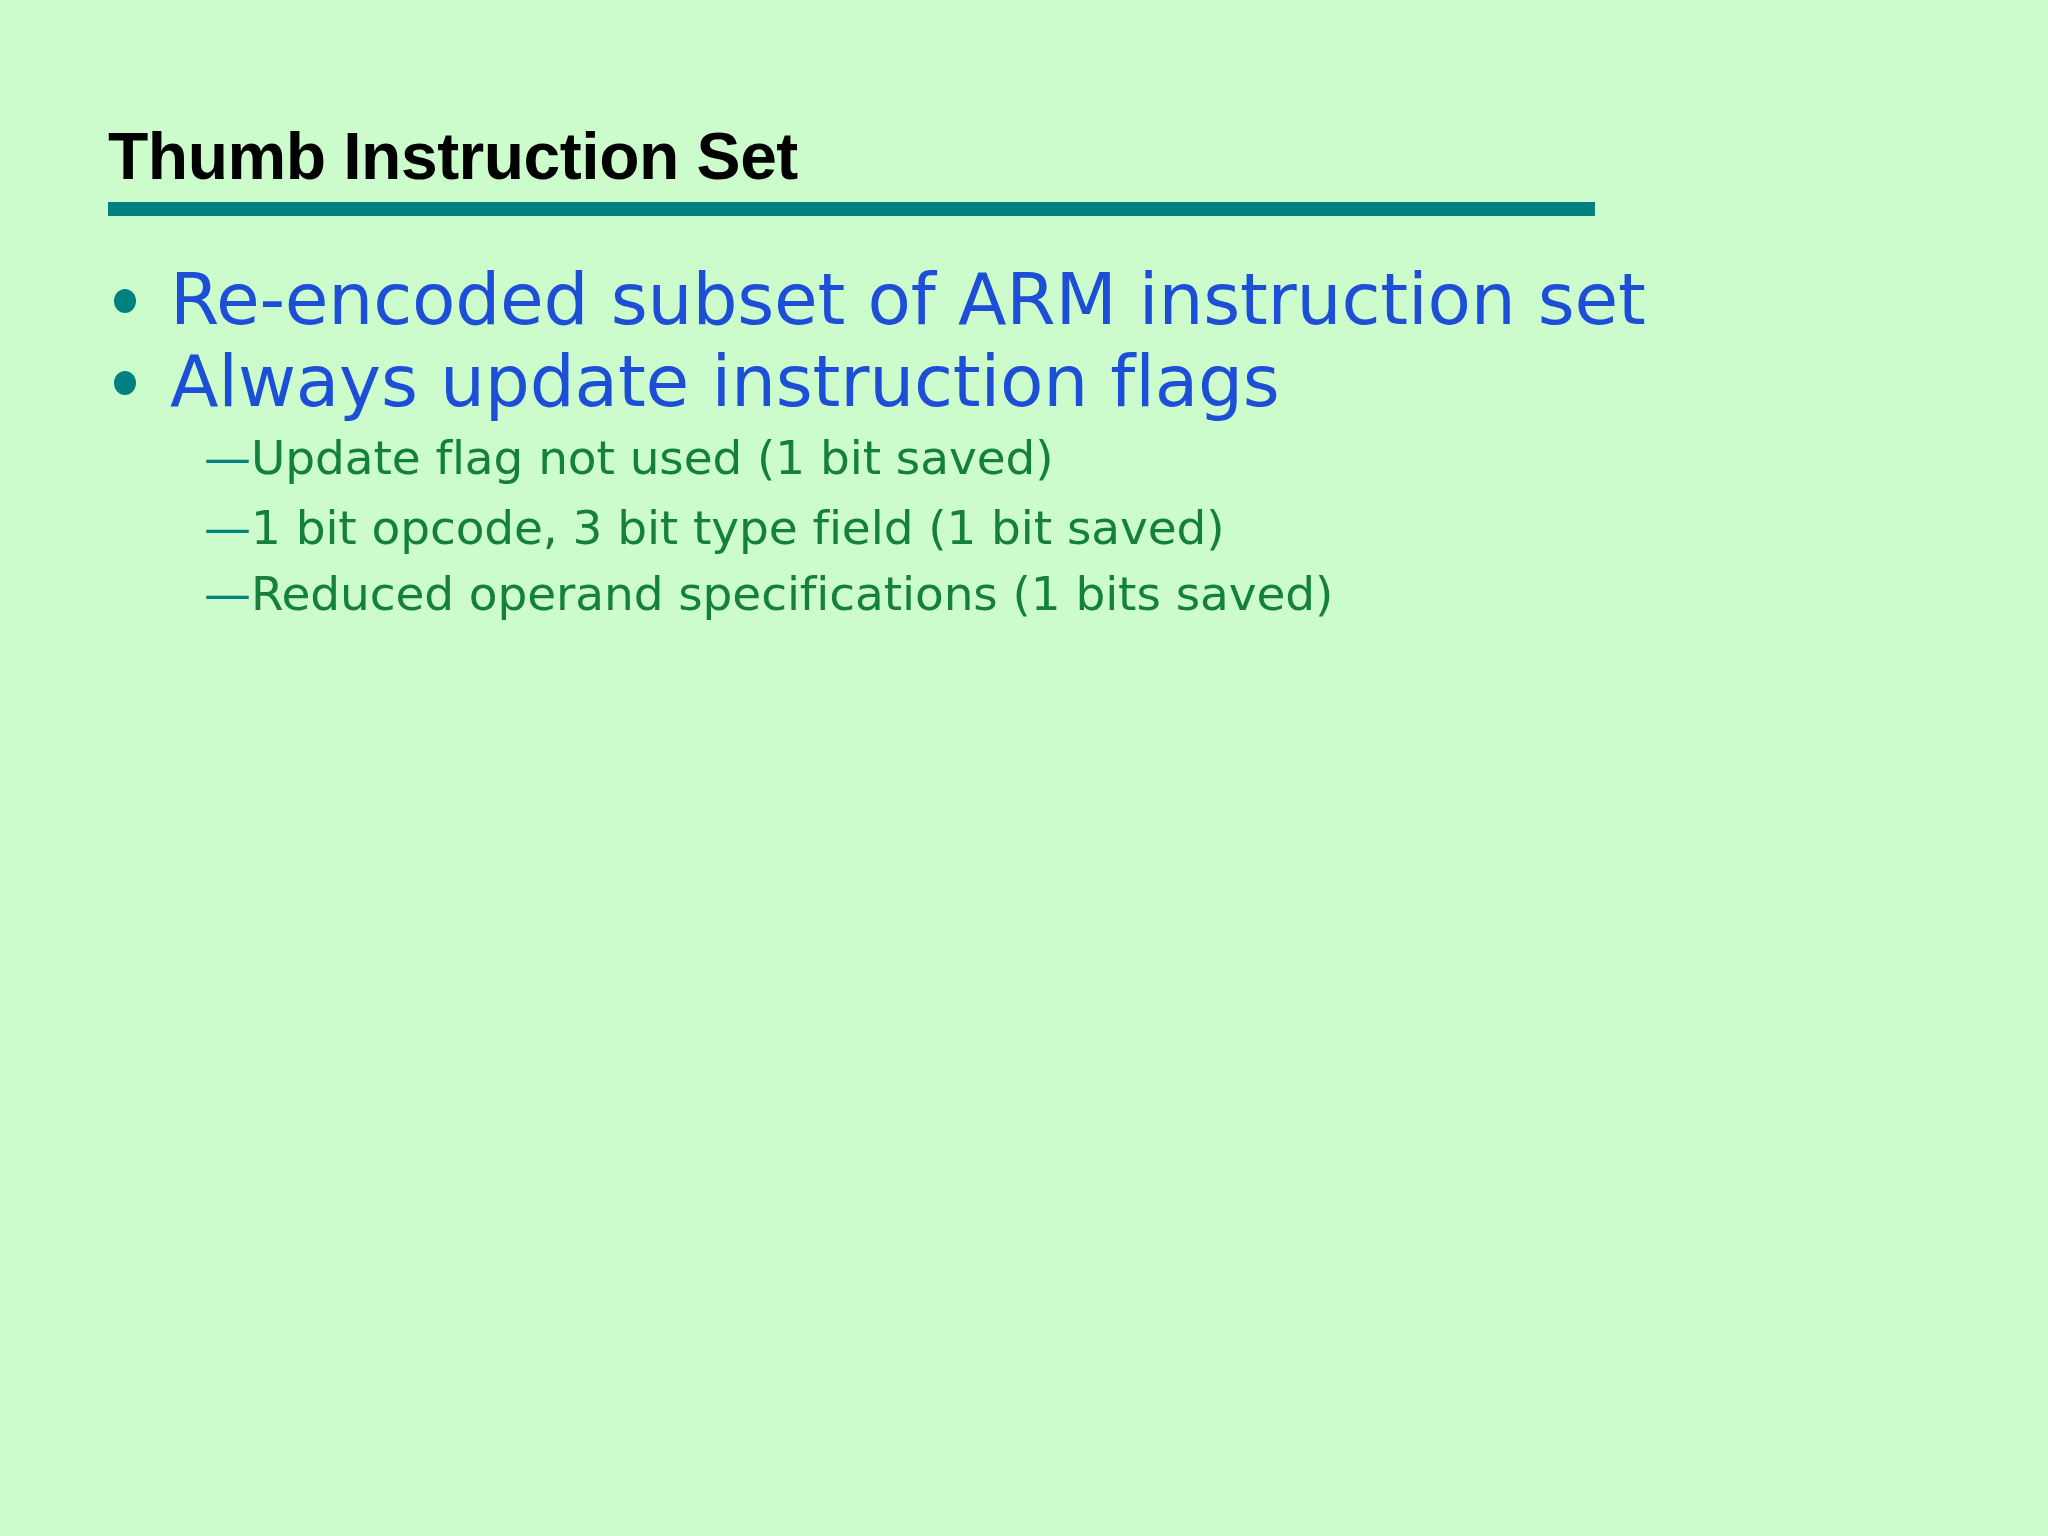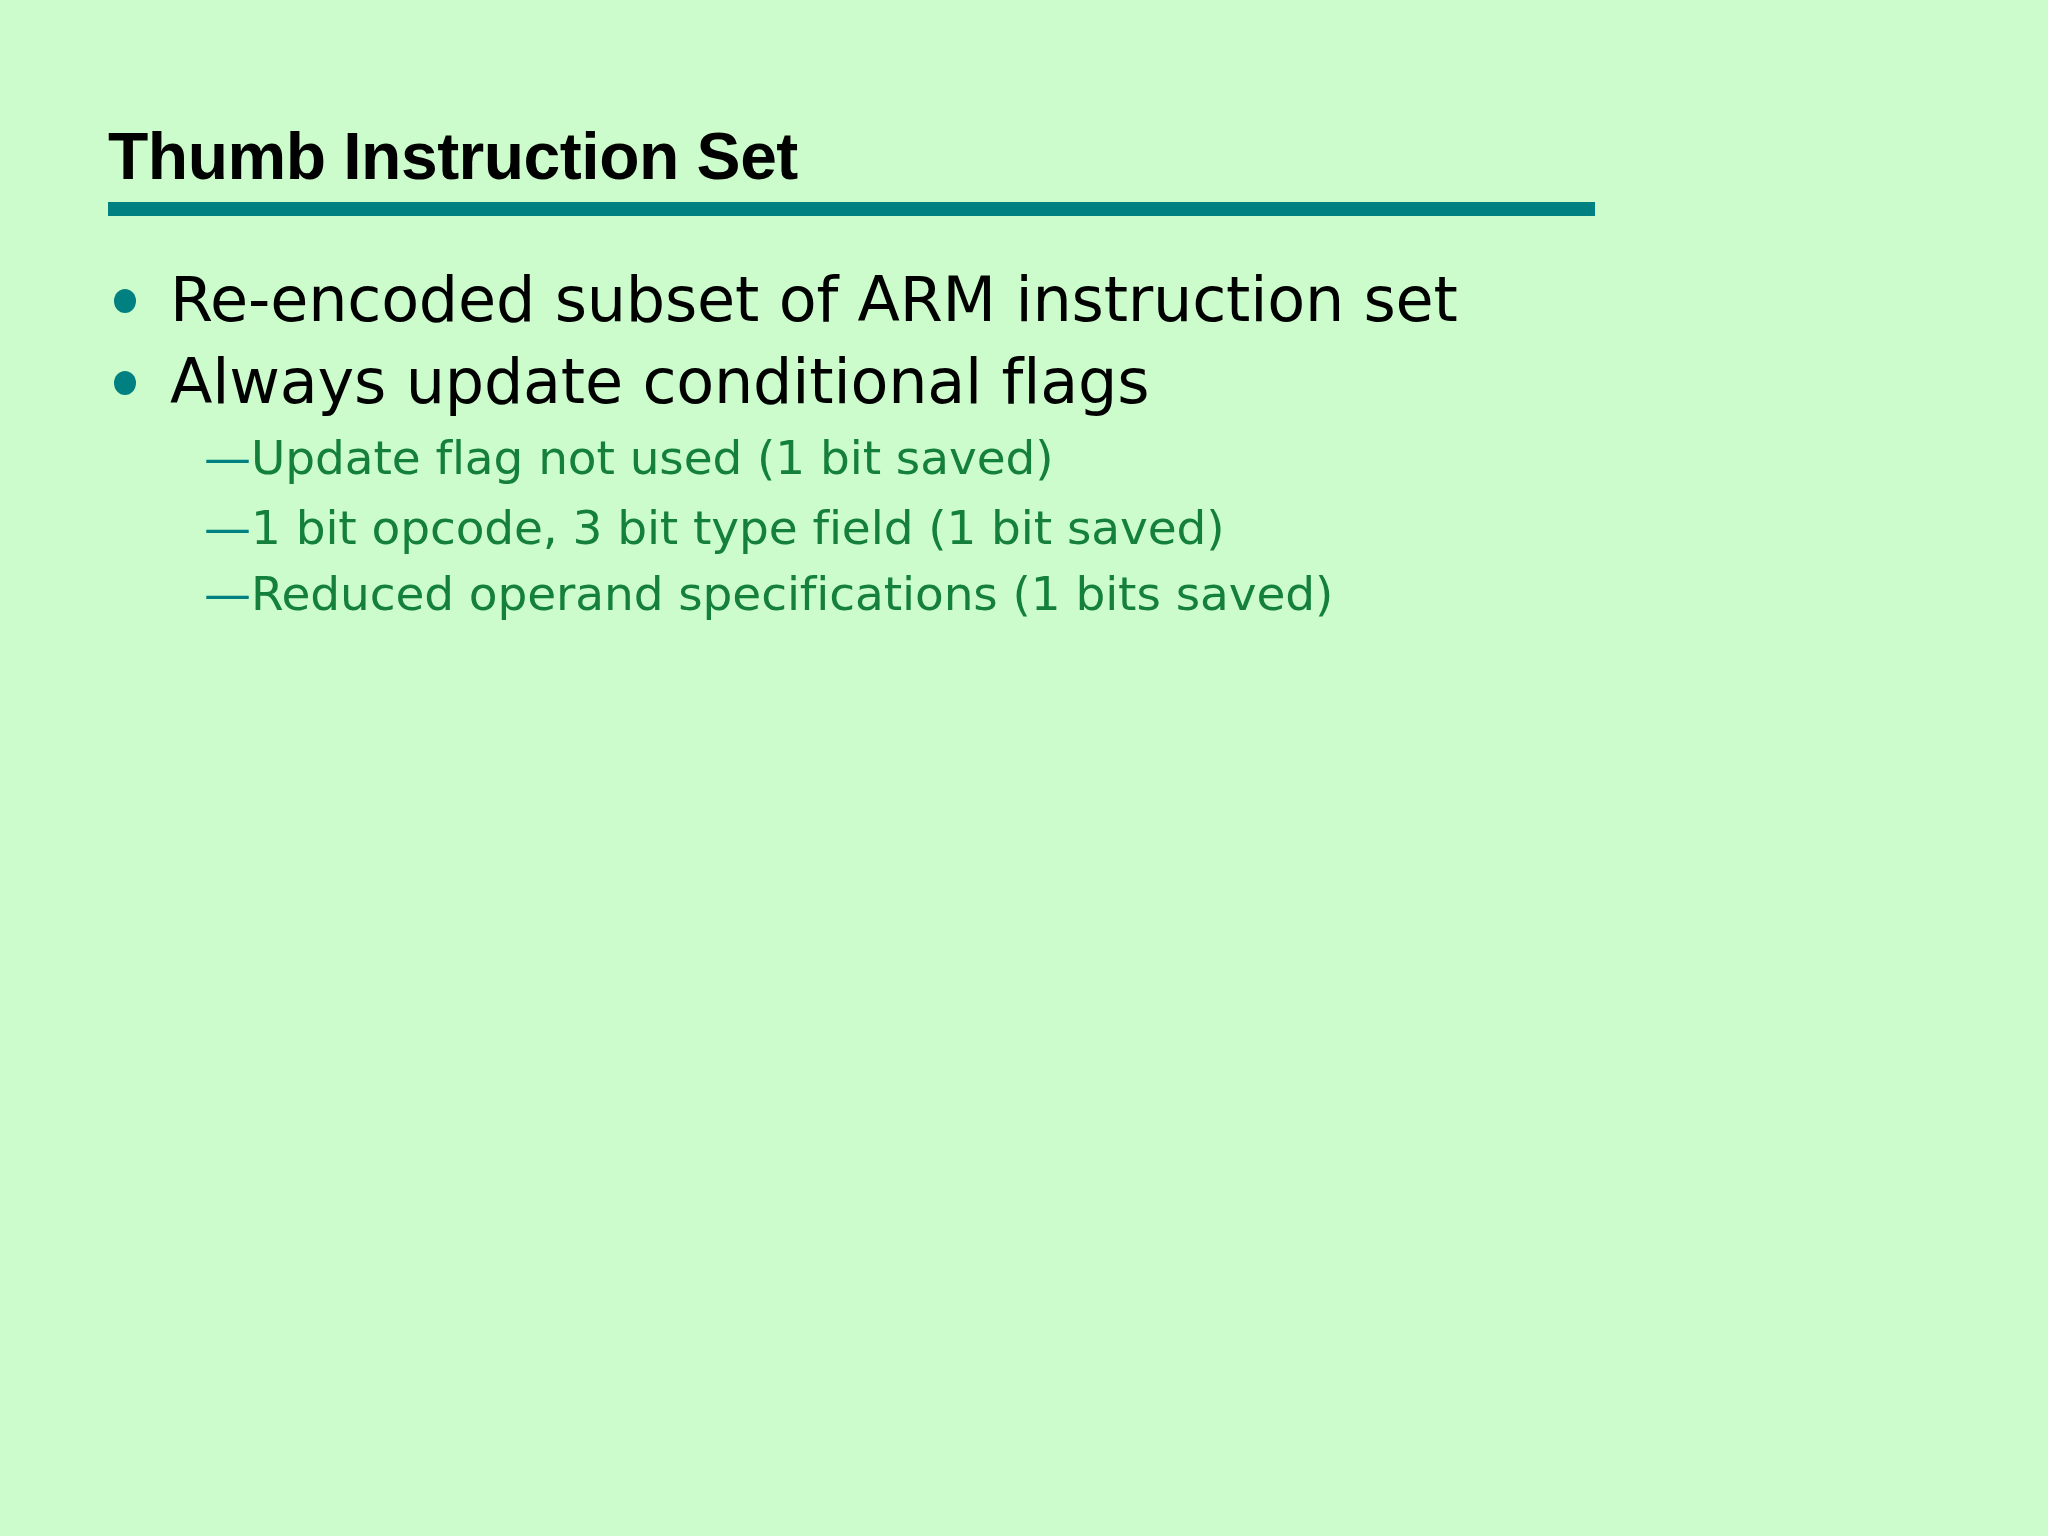--- a/index.html
+++ b/index.html
@@ -77,23 +77,23 @@
     height: 24px;
     border-radius: 50%;
     background: #008080;
     vertical-align: middle;
     margin-top: -6px;
   }
 
   .bullet-text {
     flex: 1 1 auto;
     font-family: "DejaVu Sans", sans-serif;
-    font-size: 62px;
+    font-size: 71px;
     line-height: 76px;
-    color: #000000;
+    color: #1d4ed8;
     font-weight: normal;
     letter-spacing: -0.2px;
   }
 
   
   .sub-row {
     display: flex;
     align-items: flex-start;
     margin-left: 96px;
     margin-bottom: 2px;
@@ -131,21 +131,21 @@
 
     <div class="bullet-row">
       <div class="bullet-marker"><span class="dot"></span></div>
       <div class="bullet-text">Re-encoded subset of ARM instruction set</div>
     </div>
 
 
 
     <div class="bullet-row">
       <div class="bullet-marker"><span class="dot"></span></div>
-      <div class="bullet-text">Always update conditional flags</div>
+      <div class="bullet-text">Always update instruction flags</div>
     </div>
 
     <div class="sub-row">
       <div class="sub-marker">—</div>
       <div class="sub-text">Update flag not used (1 bit saved)</div>
     </div>
 
     <div class="spacer-sm"></div>
 
 

